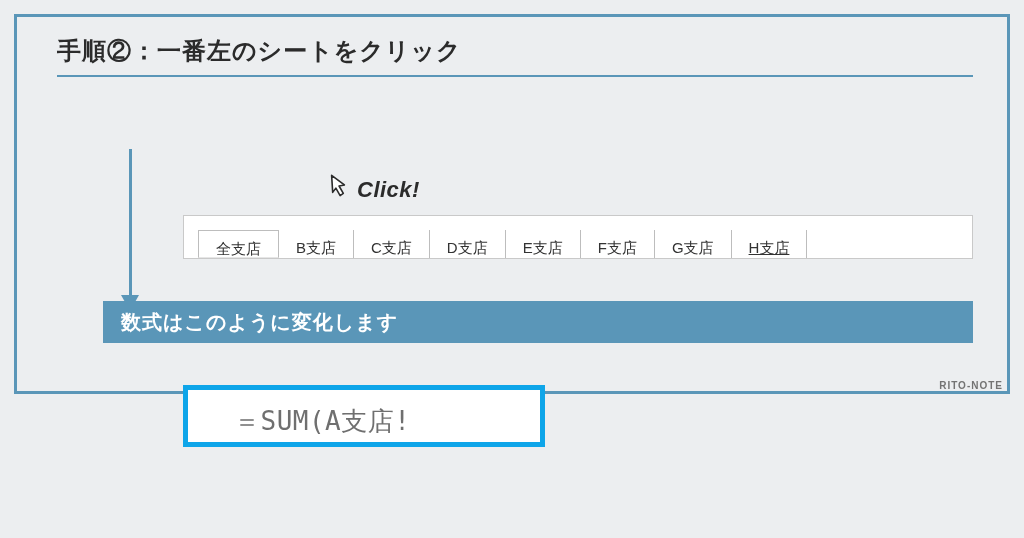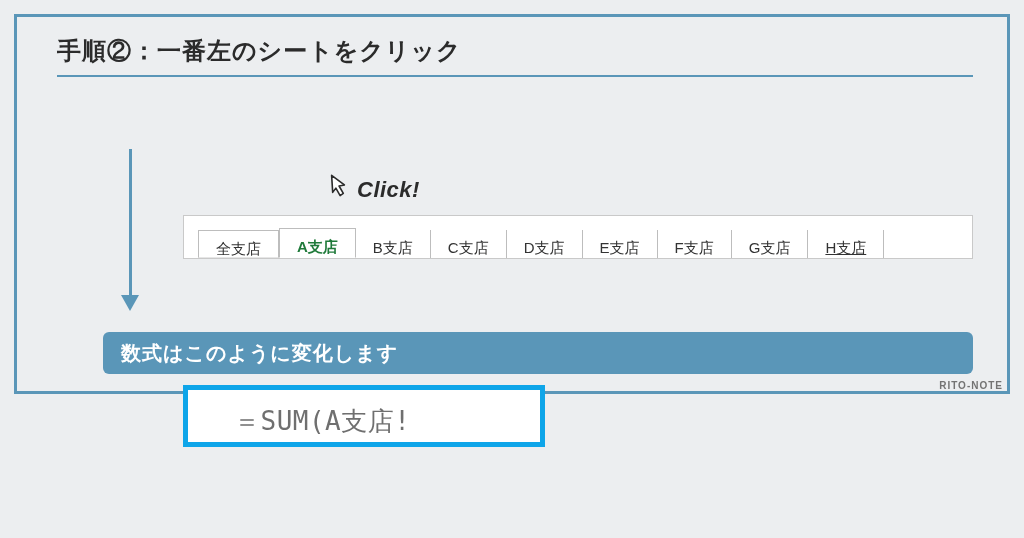--- a/index.html
+++ b/index.html
@@ -37,21 +37,21 @@
     height: 42px;
     background: #5a96b8;
     color: #fff;
     font-size: 20px;
     font-weight: 700;
     line-height: 42px;
     padding-left: 18px;
     letter-spacing: 1px;
   }
   .bar1 { top: 90px; }
-  .bar2 { top: 315px; border-radius: 6px; }
+  .bar2 { top: 284px; }
 
   .arrow-line {
     position: absolute;
     left: 112px;
     top: 132px;
     width: 3px;
     height: 148px;
     background: #5a96b8;
   }
   .arrow-head {
@@ -171,21 +171,20 @@
       <svg viewBox="0 0 64 64" fill="none" stroke="#2b2b2b" stroke-width="3" stroke-linejoin="round" stroke-linecap="round">
         <path d="M20 12 L44 30 L34 32 L42 46 L36 50 L28 36 L22 44 Z" fill="#ffffff"></path>
       </svg>
     </span>
     <span class="click-label">Click!</span>
   </div>
 
   <div class="tabs-panel">
     <div class="tabs" id="tabs-row">
         <div class="tab first">全支店</div>
-        <div class="tab active">A支店</div>
         <div class="tab">B支店</div>
         <div class="tab">C支店</div>
         <div class="tab">D支店</div>
         <div class="tab">E支店</div>
         <div class="tab">F支店</div>
         <div class="tab">G支店</div>
         <div class="tab">H支店</div>
       </div>
   </div>
 

